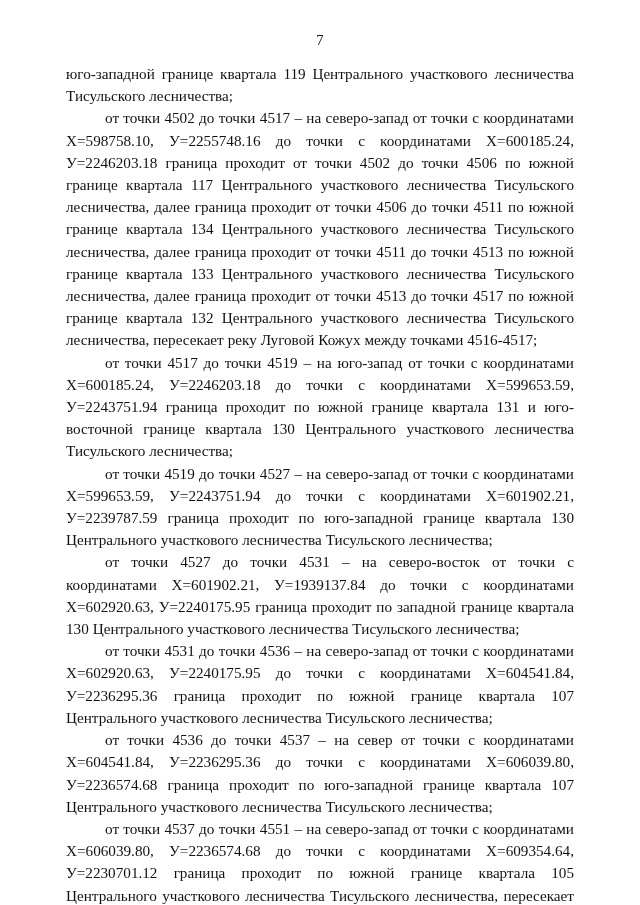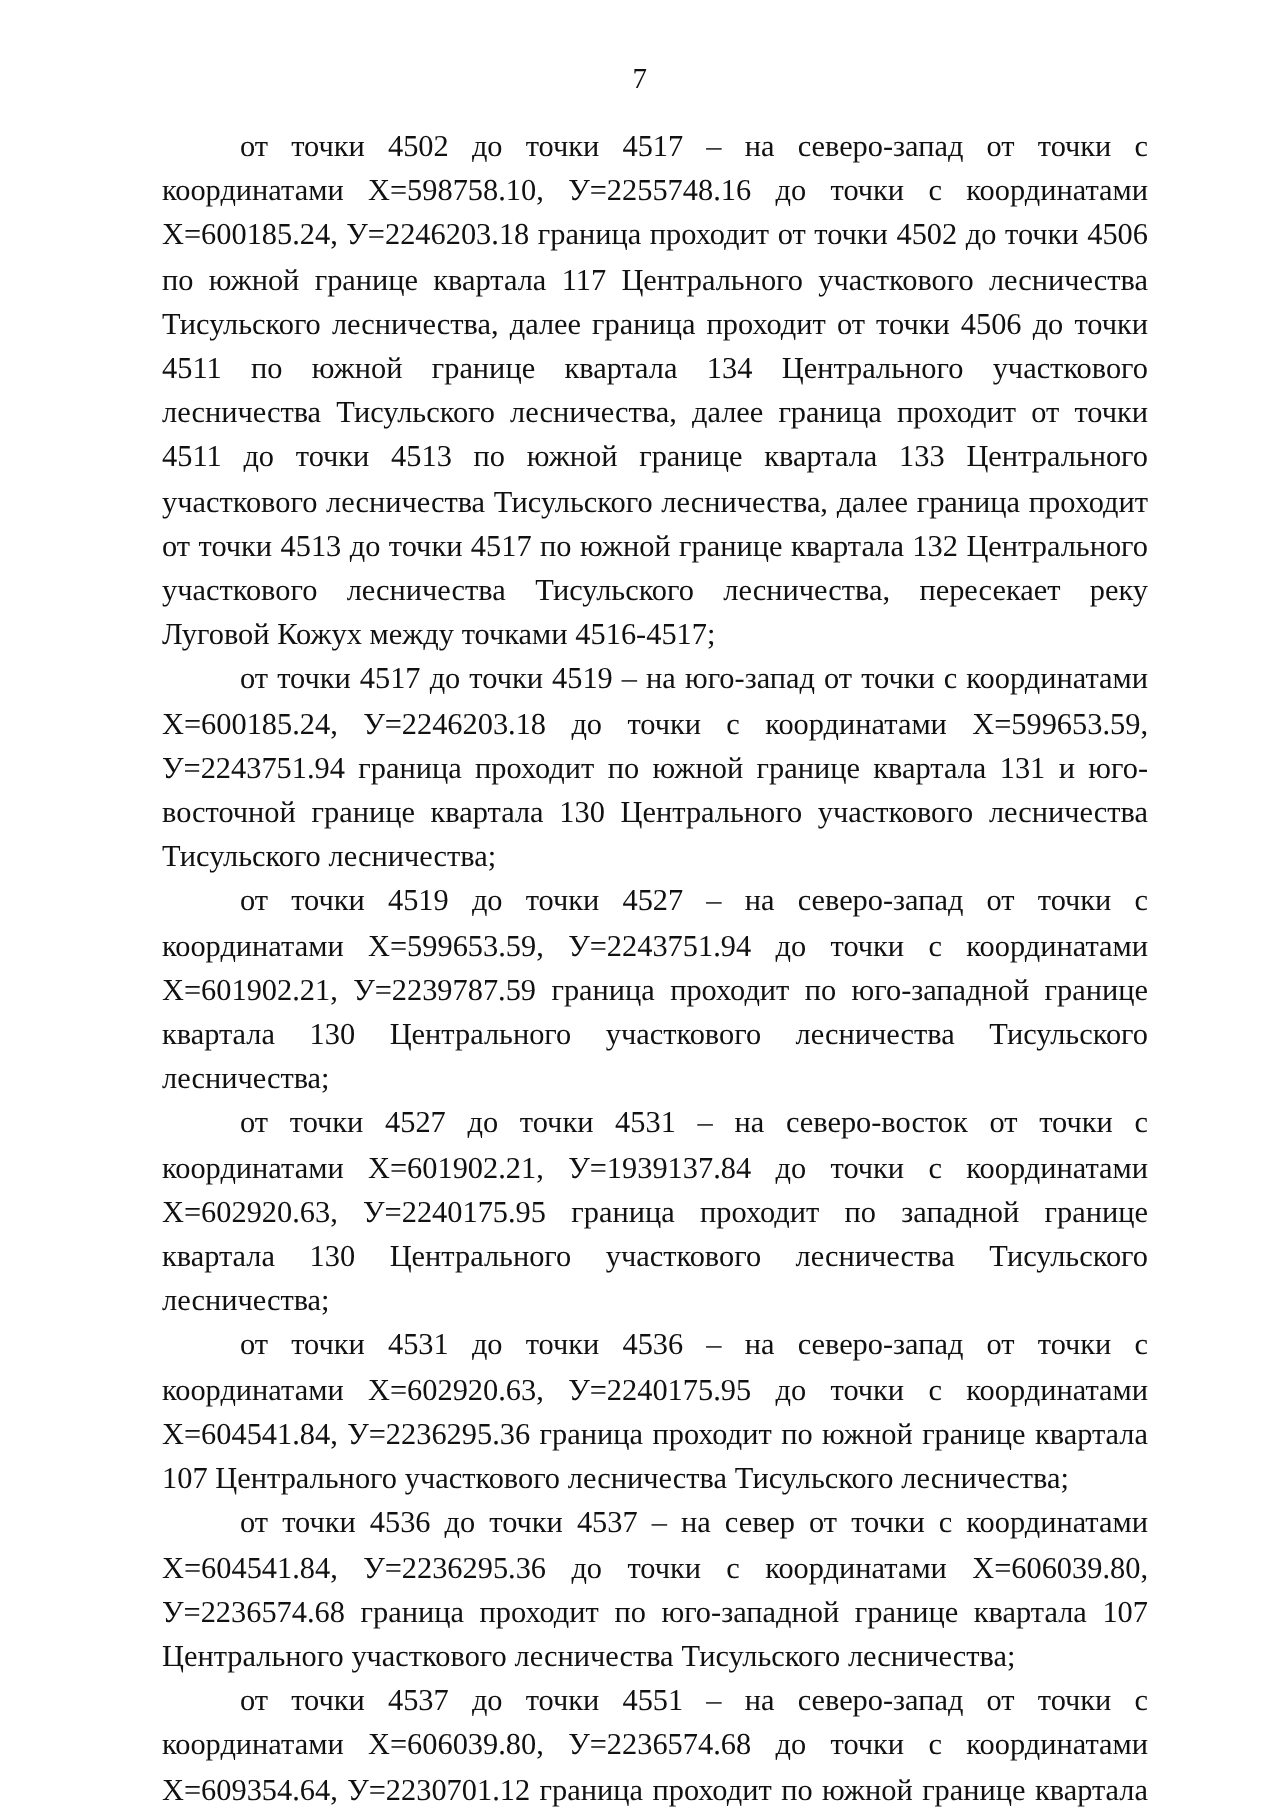--- a/index.html
+++ b/index.html
@@ -44,35 +44,35 @@
     font-size: 15.2px;
     line-height: 22.2px;
     text-align: justify;
     text-justify: inter-word;
     color: #111111;
     word-spacing: 0.1px;
     hyphens: none;
   }
   p.para.indent {
     text-indent: 39px;
-    margin-left: 15px;
   }
   p.para.noindent {
     text-indent: 0;
   }
 </style>
 </head>
 <body>
 
 <div class="page">
 
   <div class="page-number">7</div>
 
   <div class="text-body">
 
+    <p class="para noindent">юго-западной границе квартала 119 Центрального участкового лесничества Тисульского лесничества;</p>
 
     <p class="para indent">от точки 4502 до точки 4517 – на северо-запад от точки с координатами Х=598758.10, У=2255748.16 до точки с координатами Х=600185.24, У=2246203.18 граница проходит от точки 4502 до точки 4506 по южной границе квартала 117 Центрального участкового лесничества Тисульского лесничества, далее граница проходит от точки 4506 до точки 4511 по южной границе квартала 134 Центрального участкового лесничества Тисульского лесничества, далее граница проходит от точки 4511 до точки 4513 по южной границе квартала 133 Центрального участкового лесничества Тисульского лесничества, далее граница проходит от точки 4513 до точки 4517 по южной границе квартала 132 Центрального участкового лесничества Тисульского лесничества, пересекает реку Луговой Кожух между точками 4516-4517;</p>
 
     <p class="para indent">от точки 4517 до точки 4519 – на юго-запад от точки с координатами Х=600185.24, У=2246203.18 до точки с координатами Х=599653.59, У=2243751.94 граница проходит по южной границе квартала 131 и юго-восточной границе квартала 130 Центрального участкового лесничества Тисульского лесничества;</p>
 
     <p class="para indent">от точки 4519 до точки 4527 – на северо-запад от точки с координатами Х=599653.59, У=2243751.94 до точки с координатами Х=601902.21, У=2239787.59 граница проходит по юго-западной границе квартала 130 Центрального участкового лесничества Тисульского лесничества;</p>
 
     <p class="para indent">от точки 4527 до точки 4531 – на северо-восток от точки с координатами Х=601902.21, У=1939137.84 до точки с координатами Х=602920.63, У=2240175.95 граница проходит по западной границе квартала 130 Центрального участкового лесничества Тисульского лесничества;</p>
 
     <p class="para indent">от точки 4531 до точки 4536 – на северо-запад от точки с координатами Х=602920.63, У=2240175.95 до точки с координатами Х=604541.84, У=2236295.36 граница проходит по южной границе квартала 107 Центрального участкового лесничества Тисульского лесничества;</p>

